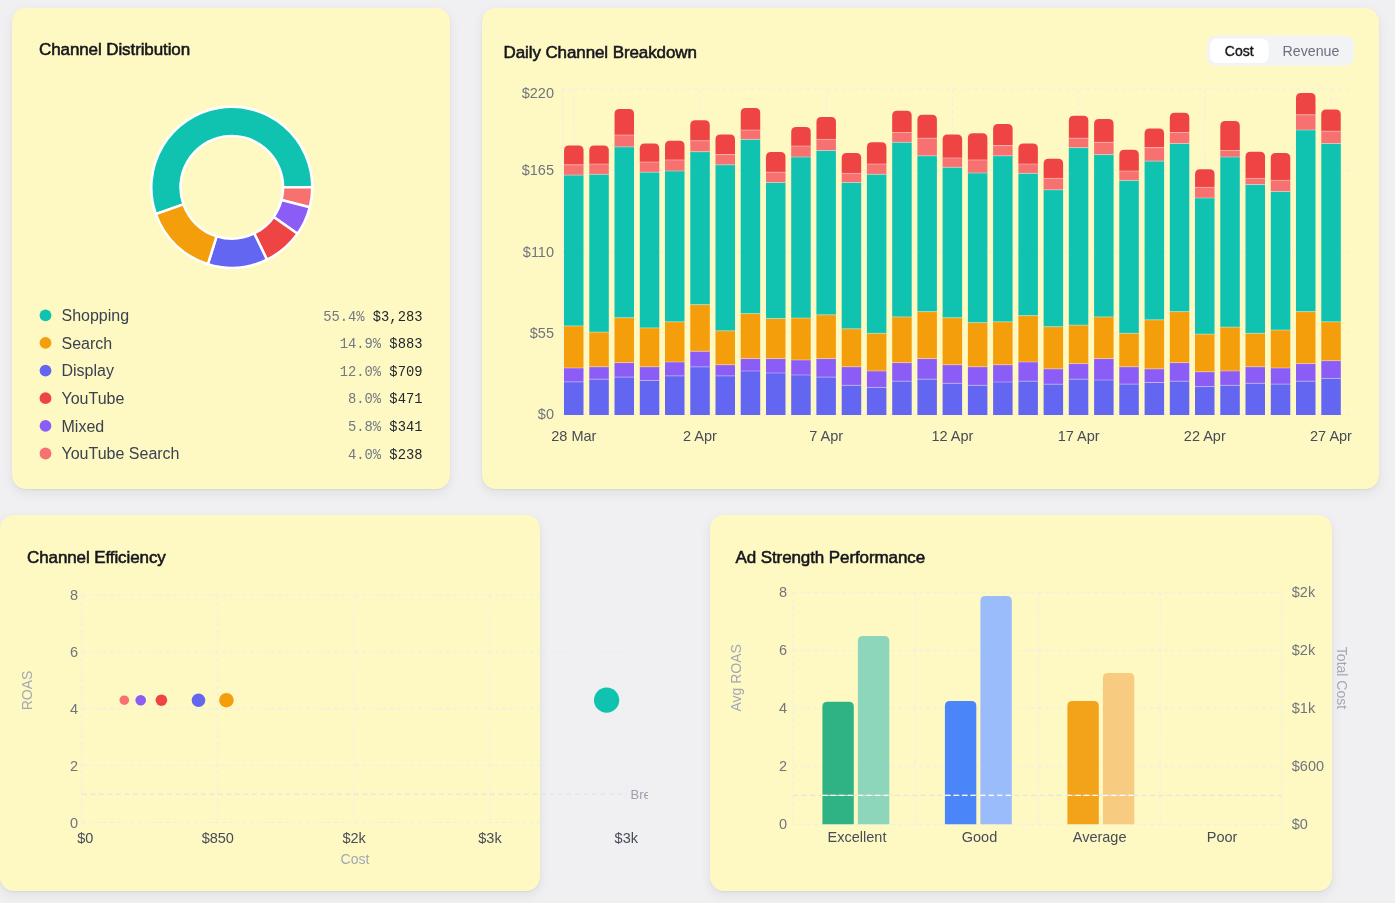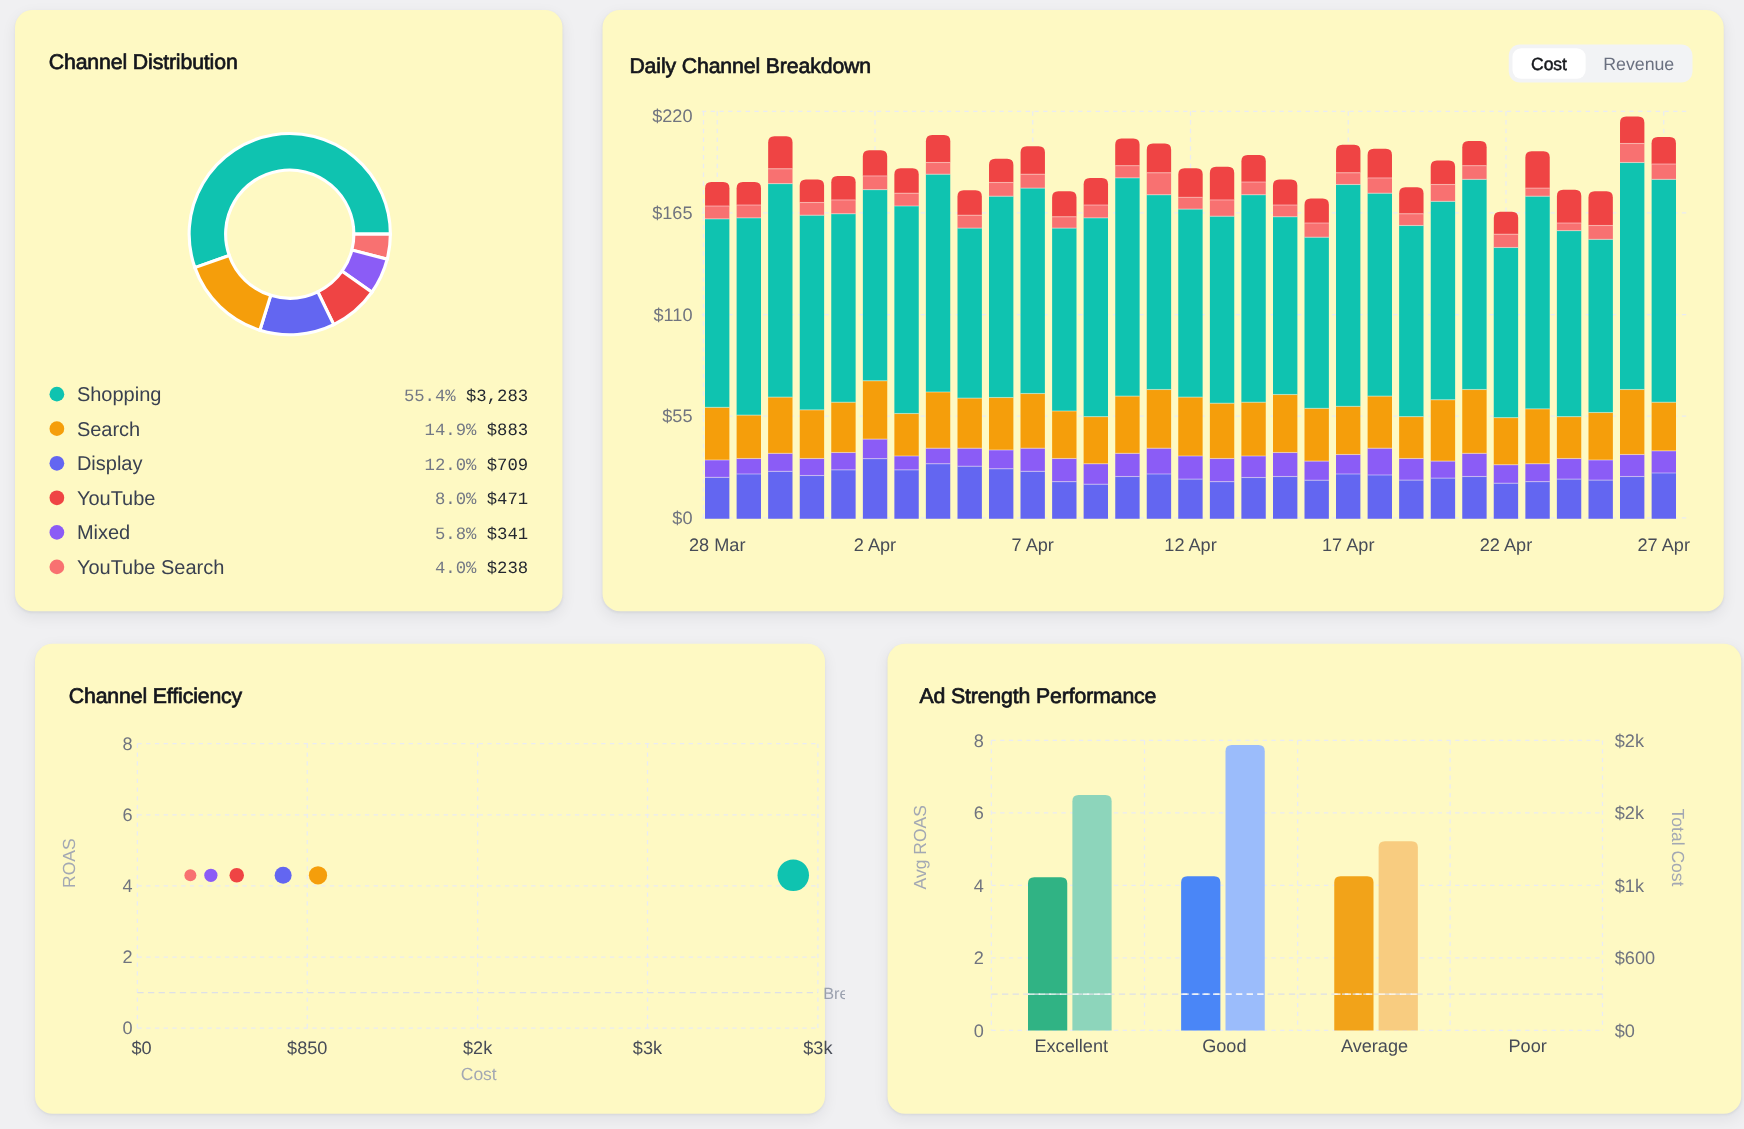--- a/index.html
+++ b/index.html
@@ -435,21 +435,21 @@
       <rect x="1320.8" y="131.20" width="19.5" height="12.30" fill="#f87171"></rect>
       <path d="M1320.8,131.20 h19.5 v0.00 h-19.5 Z" fill="none" transform=""></path>
       <path d="M1320.75,131.20 L1320.75,114.50 Q1320.75,109.50 1325.75,109.50 L1335.25,109.50 Q1340.25,109.50 1340.25,114.50 L1340.25,131.20 Z" fill="#ef4444"></path>
       <line x1="1320.8" y1="378.40" x2="1340.2" y2="378.40" stroke="#ffffff" stroke-width="0.9" opacity="0.4"></line>
       <line x1="1320.8" y1="360.70" x2="1340.2" y2="360.70" stroke="#ffffff" stroke-width="0.9" opacity="0.4"></line>
       <line x1="1320.8" y1="321.80" x2="1340.2" y2="321.80" stroke="#ffffff" stroke-width="0.9" opacity="0.4"></line>
       <line x1="1320.8" y1="143.50" x2="1340.2" y2="143.50" stroke="#ffffff" stroke-width="0.9" opacity="0.4"></line>
       <line x1="1320.8" y1="131.20" x2="1340.2" y2="131.20" stroke="#ffffff" stroke-width="0.9" opacity="0.4"></line>
     </svg>
   </div>
-<div class="card" style="left:28px;top:514.5px;width:632px;height:376px;">
+<div class="card" style="left:0;top:514.5px;width:540px;height:376px;">
     <svg width="648" height="376" viewBox="12 514.5 648 376" xmlns="http://www.w3.org/2000/svg">
       <text x="39" y="562" font-size="17" font-weight="400" letter-spacing="-0.1" stroke="#14161c" stroke-width="0.55" fill="#14161c">Channel Efficiency</text>
       <line x1="93.9" y1="594.4" x2="93.9" y2="822" stroke="#eaecf2" stroke-width="1" stroke-dasharray="3.5 3.5"></line>
       <line x1="229.8" y1="594.4" x2="229.8" y2="822" stroke="#eaecf2" stroke-width="1" stroke-dasharray="3.5 3.5"></line>
       <line x1="366.1" y1="594.4" x2="366.1" y2="822" stroke="#eaecf2" stroke-width="1" stroke-dasharray="3.5 3.5"></line>
       <line x1="502.0" y1="594.4" x2="502.0" y2="822" stroke="#eaecf2" stroke-width="1" stroke-dasharray="3.5 3.5"></line>
       <line x1="638.3" y1="594.4" x2="638.3" y2="822" stroke="#eaecf2" stroke-width="1" stroke-dasharray="3.5 3.5"></line>
       <line x1="93.9" y1="594.4" x2="638.3" y2="594.4" stroke="#eaecf2" stroke-width="1" stroke-dasharray="3.5 3.5"></line>
       <text x="90" y="599.4" text-anchor="end" font-size="14.5" fill="#70747f">8</text>
       <line x1="93.9" y1="651.3" x2="638.3" y2="651.3" stroke="#eaecf2" stroke-width="1" stroke-dasharray="3.5 3.5"></line>
@@ -470,21 +470,21 @@
       <line x1="93.9" y1="793.6" x2="638.3" y2="793.6" stroke="#dde0e7" stroke-width="1" stroke-dasharray="5 3.5"></line>
       <text x="642.5" y="798.5" font-size="13" fill="#9aa0ae">Break-even</text>
       <circle cx="136.3" cy="699.7" r="4.8" fill="#f87171"></circle>
       <circle cx="152.7" cy="699.7" r="5.3" fill="#8b5cf6"></circle>
       <circle cx="173.4" cy="699.7" r="5.8" fill="#ef4444"></circle>
       <circle cx="210.5" cy="699.7" r="6.8" fill="#6366f1"></circle>
       <circle cx="238.4" cy="699.7" r="7.3" fill="#f59e0b"></circle>
       <circle cx="618.6" cy="699.7" r="12.6" fill="#0fc3b0"></circle>
     </svg>
   </div>
-<div class="card" style="left:709.5px;top:514.5px;width:683px;height:376px;text-decoration:underline;">
+<div class="card" style="left:709.5px;top:514.5px;width:622px;height:376px;text-decoration:underline;">
     <svg width="669" height="376" viewBox="709.5 514.5 669 376" xmlns="http://www.w3.org/2000/svg">
       <text x="735" y="562" font-size="17" font-weight="400" letter-spacing="-0.1" stroke="#14161c" stroke-width="0.55" fill="#14161c">Ad Strength Performance</text>
       <line x1="792.6" y1="591.8" x2="792.6" y2="823.8" stroke="#eaecf2" stroke-width="1" stroke-dasharray="3.5 3.5"></line>
       <line x1="915.1" y1="591.8" x2="915.1" y2="823.8" stroke="#eaecf2" stroke-width="1" stroke-dasharray="3.5 3.5"></line>
       <line x1="1037.6" y1="591.8" x2="1037.6" y2="823.8" stroke="#eaecf2" stroke-width="1" stroke-dasharray="3.5 3.5"></line>
       <line x1="1159.6" y1="591.8" x2="1159.6" y2="823.8" stroke="#eaecf2" stroke-width="1" stroke-dasharray="3.5 3.5"></line>
       <line x1="1281.5" y1="591.8" x2="1281.5" y2="823.8" stroke="#eaecf2" stroke-width="1" stroke-dasharray="3.5 3.5"></line>
       <line x1="792.6" y1="591.8" x2="1281.5" y2="591.8" stroke="#eaecf2" stroke-width="1" stroke-dasharray="3.5 3.5"></line>
       <text x="786.6" y="596.8" text-anchor="end" font-size="14.5" fill="#70747f">8</text>
       <text x="1291.3" y="596.8" font-size="14.5" fill="#70747f">$2k</text>

